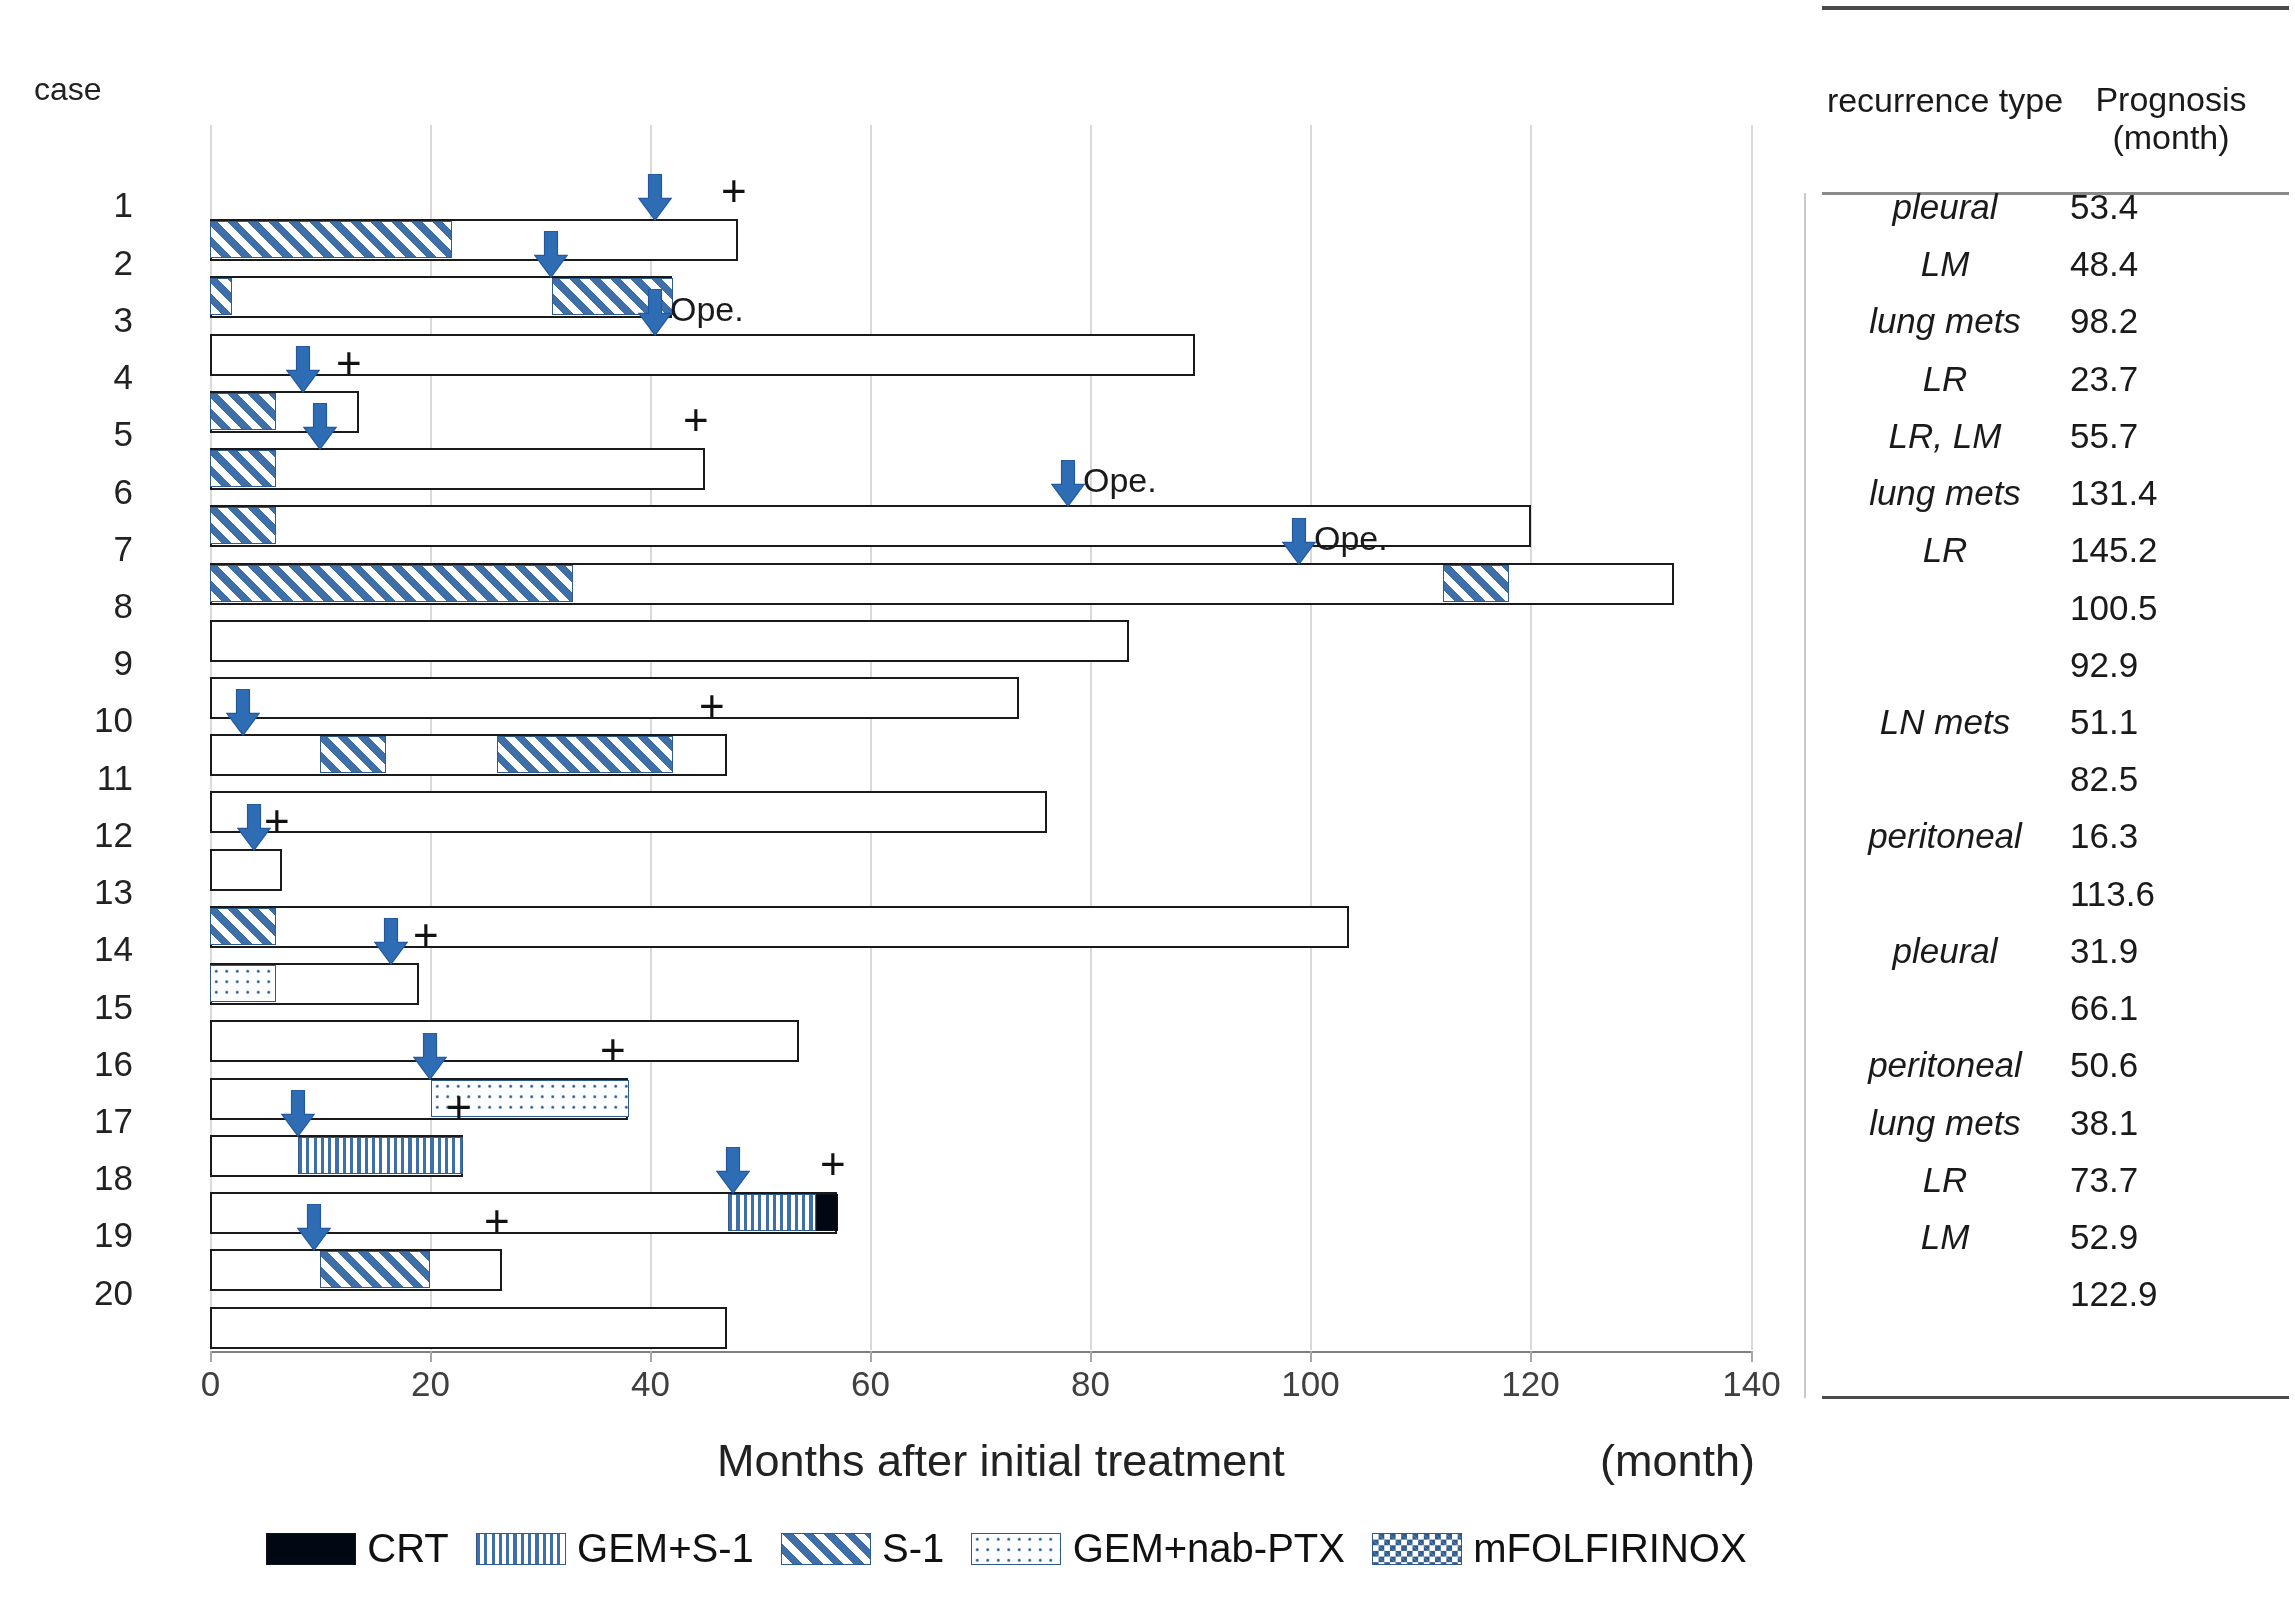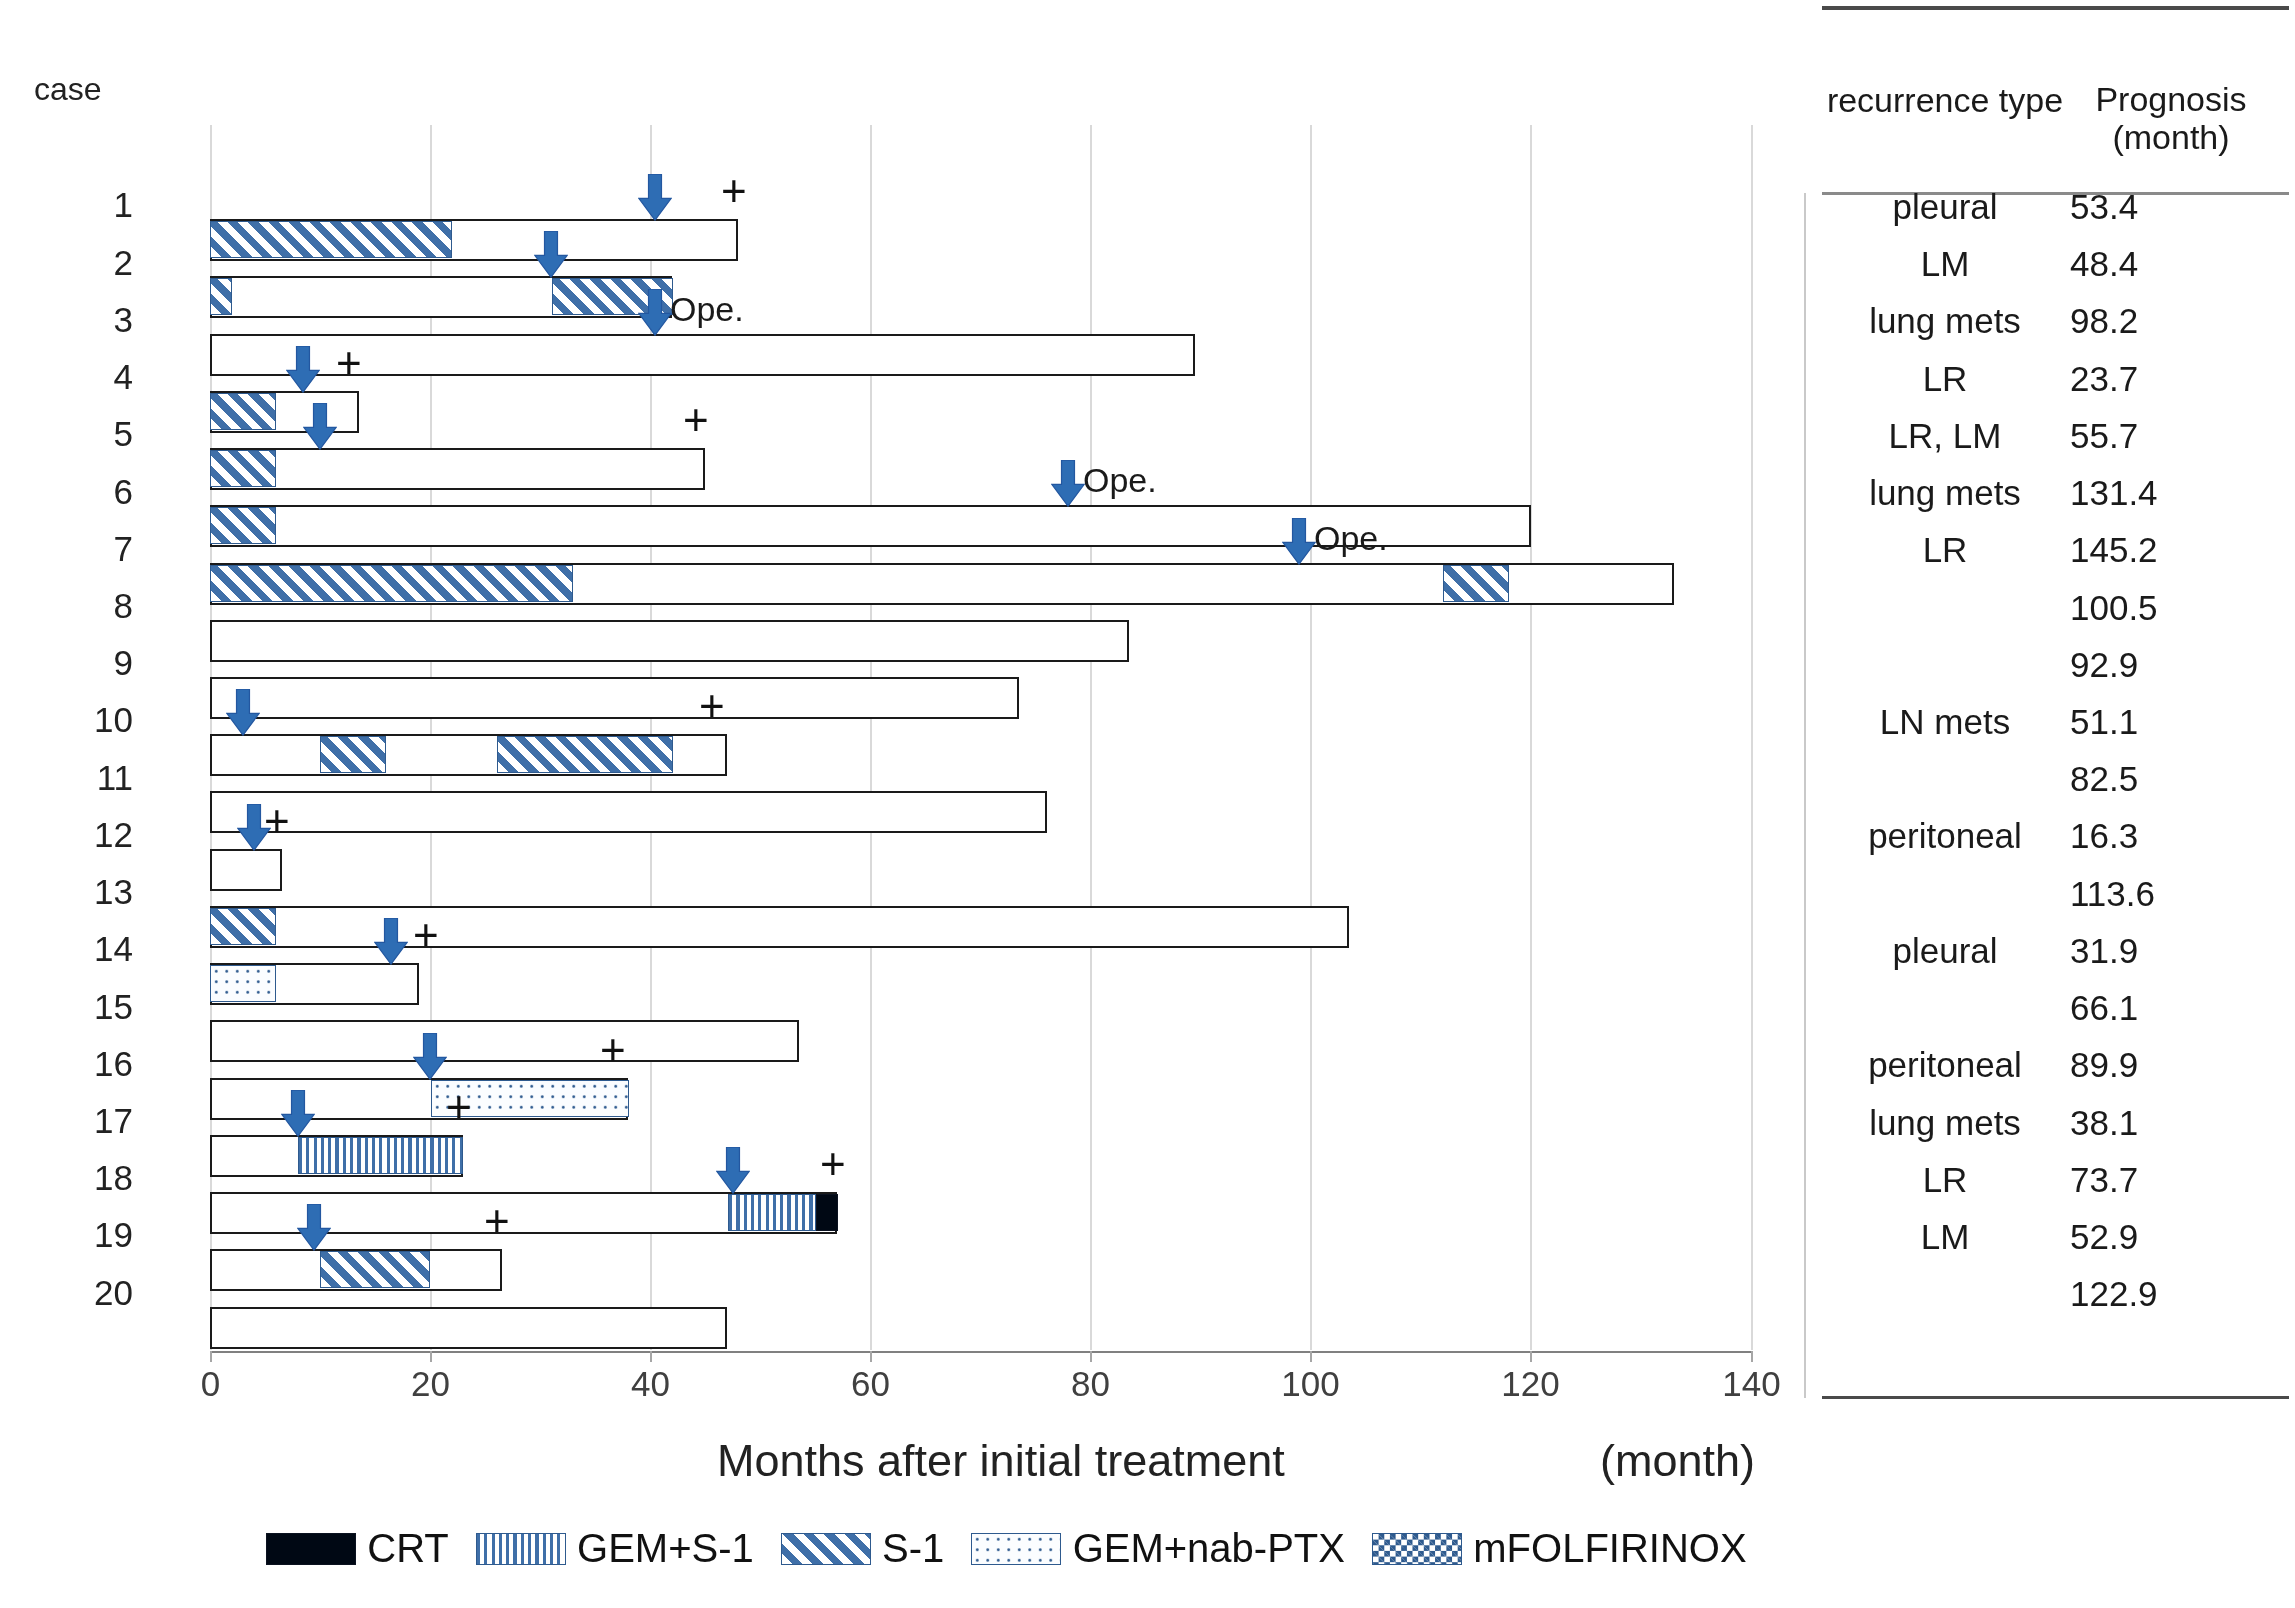--- a/index.html
+++ b/index.html
@@ -57,21 +57,21 @@
 
   
   #table{position:absolute;left:1804px;top:0px;width:492px;height:1451px;}
   #tbl-vline{position:absolute;left:0px;top:193px;width:1.6px;height:1205px;background:#c9c9c9;}
   #tbl-top{position:absolute;left:17.7px;top:6.4px;width:467px;height:3.2px;background:#4a4a4a;}
   #tbl-mid{position:absolute;left:17.7px;top:192px;width:467px;height:3.2px;background:#8a8a8a;}
   #tbl-bot{position:absolute;left:17.7px;top:1396px;width:467px;height:3.2px;background:#4a4a4a;}
   .th{position:absolute;font-size:34px;color:#1a1a1a;text-align:center;}
   #th-type{left:16px;top:81px;width:250px;}
   #th-prog{left:266px;top:80px;width:202px;line-height:1.12;}
-  .td-type{position:absolute;left:16px;width:250px;text-align:center;font-size:35px;color:#1a1a1a;}
+  .td-type{position:absolute;left:16px;width:250px;text-align:center;font-size:35px;color:#1a1a1a;font-style:italic;}
   .td-prog{position:absolute;left:266px;width:202px;font-size:35px;color:#1a1a1a;}
 
   
   #legend{position:absolute;left:266px;top:1526px;display:flex;align-items:center;gap:0px;}
   .lg-item{display:flex;align-items:center;margin-right:27px;}
   .lg-swatch{width:90px;height:32px;box-sizing:border-box;margin-right:11.3px;}
   .lg-label{font-size:40px;color:#111;white-space:nowrap;}
 </style>
 </head>
 <body>
@@ -330,21 +330,21 @@
       <div class="td-prog" style="top: 759px;">82.5</div>
       <div class="td-type" style="top: 816px;">peritoneal</div>
       <div class="td-prog" style="top: 816px;">16.3</div>
       <div class="td-type" style="top: 874px;"></div>
       <div class="td-prog" style="top: 874px;">113.6</div>
       <div class="td-type" style="top: 931px;">pleural</div>
       <div class="td-prog" style="top: 931px;">31.9</div>
       <div class="td-type" style="top: 988px;"></div>
       <div class="td-prog" style="top: 988px;">66.1</div>
       <div class="td-type" style="top: 1045px;">peritoneal</div>
-      <div class="td-prog" style="top: 1045px;">89.9</div>
+      <div class="td-prog" style="top: 1045px;">50.6</div>
       <div class="td-type" style="top: 1103px;">lung mets</div>
       <div class="td-prog" style="top: 1103px;">38.1</div>
       <div class="td-type" style="top: 1160px;">LR</div>
       <div class="td-prog" style="top: 1160px;">73.7</div>
       <div class="td-type" style="top: 1217px;">LM</div>
       <div class="td-prog" style="top: 1217px;">52.9</div>
       <div class="td-type" style="top: 1274px;"></div>
       <div class="td-prog" style="top: 1274px;">122.9</div>
     </div>
 </div>

